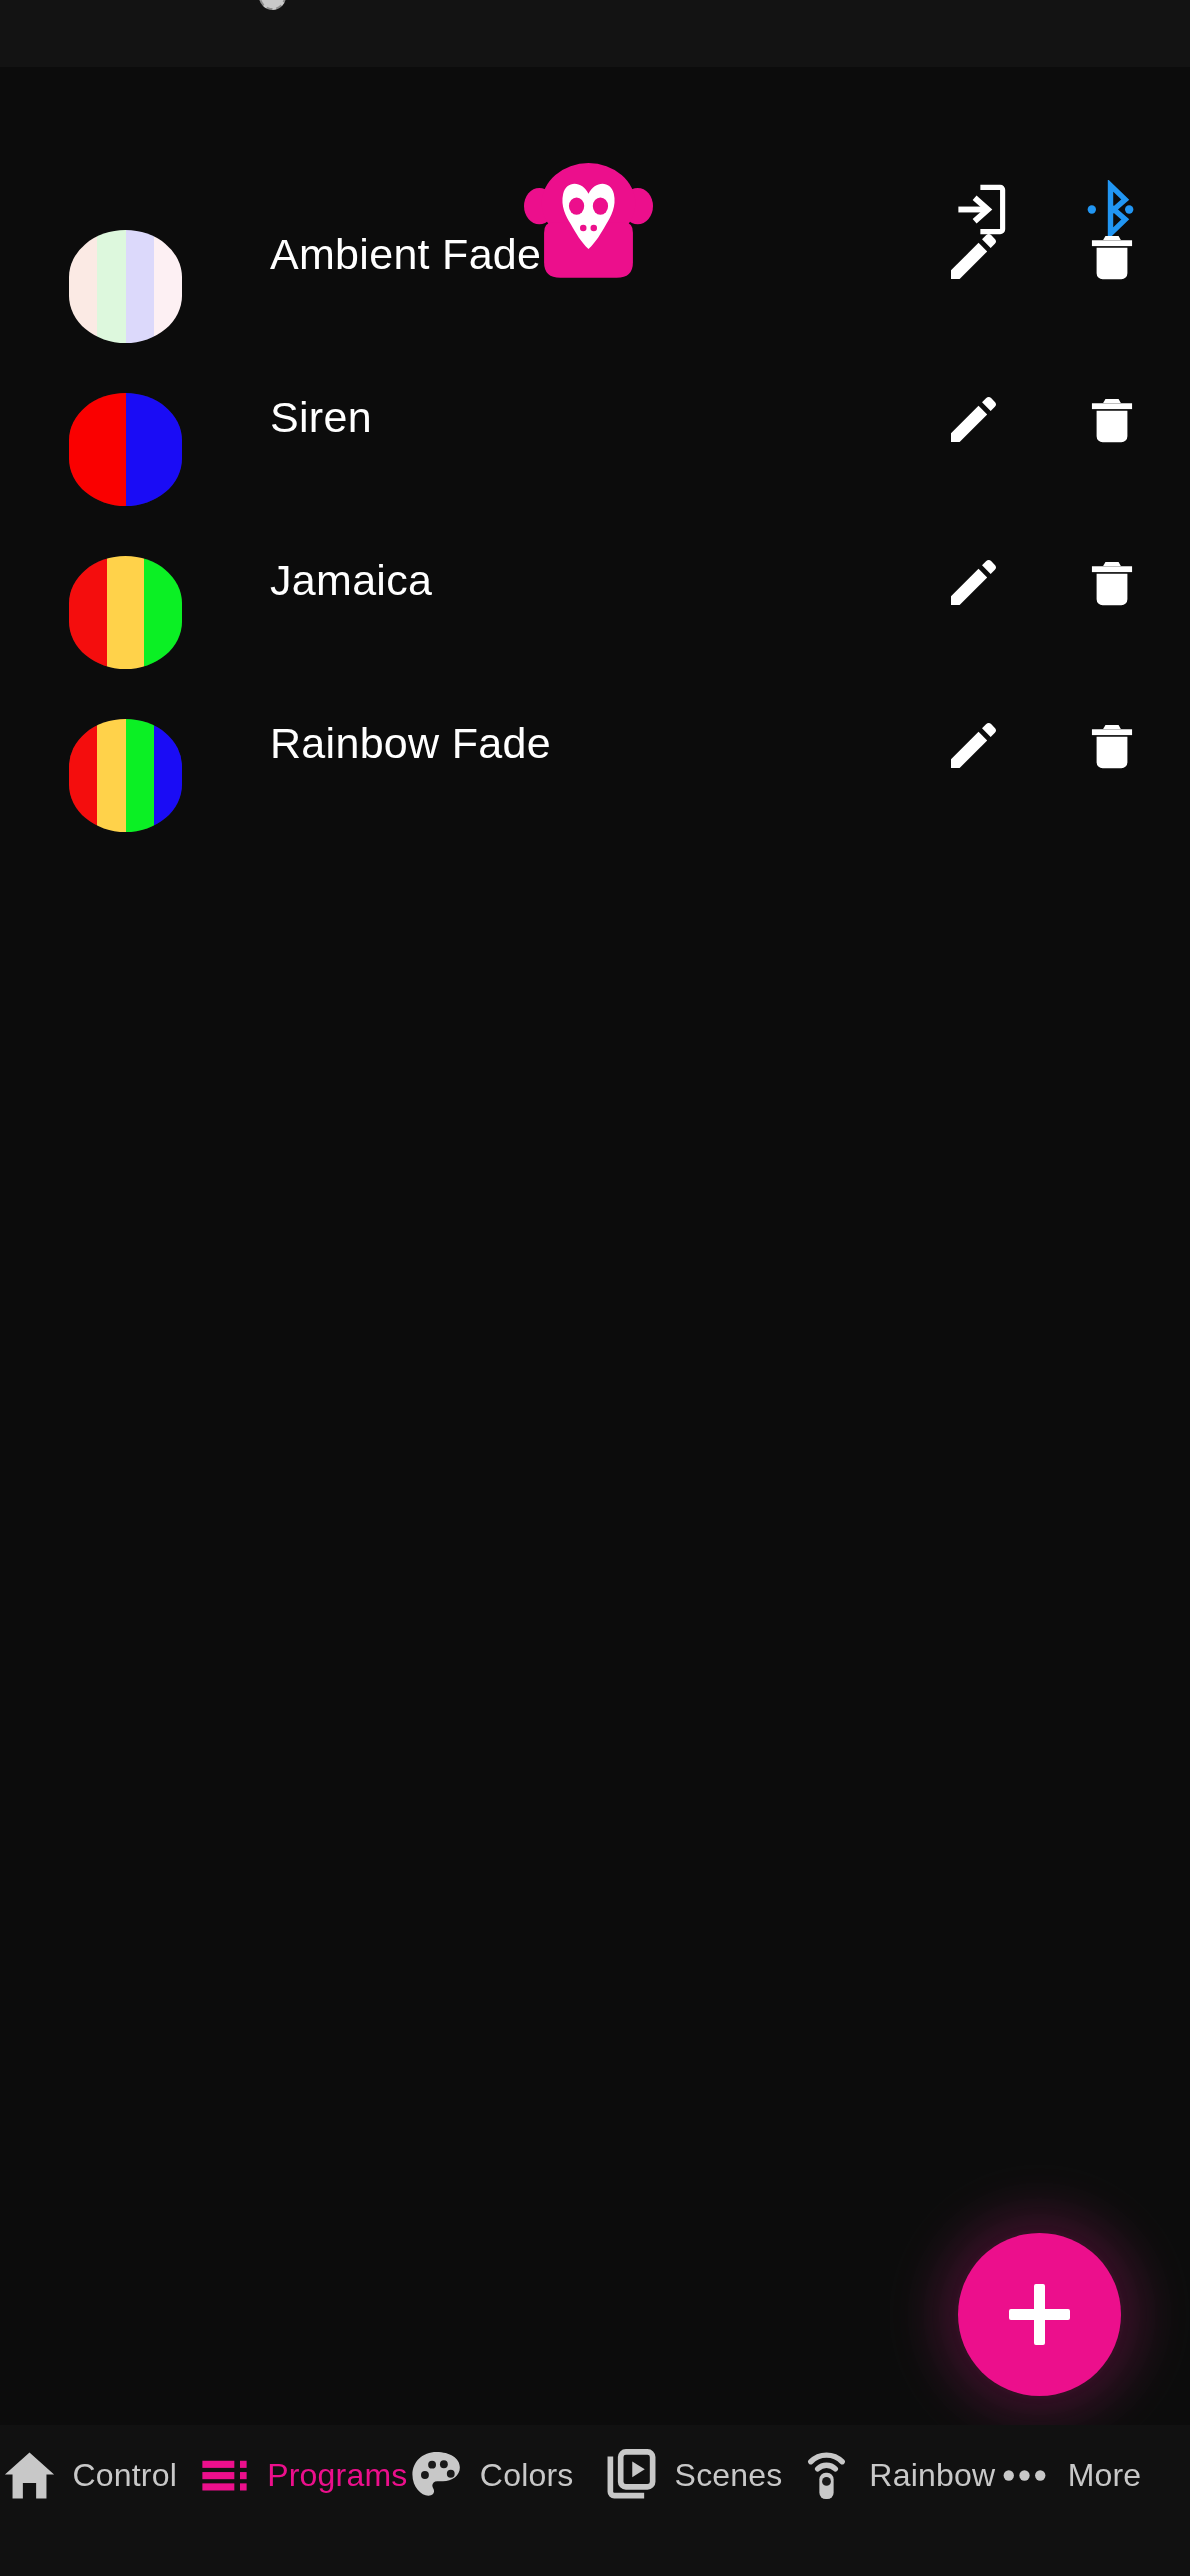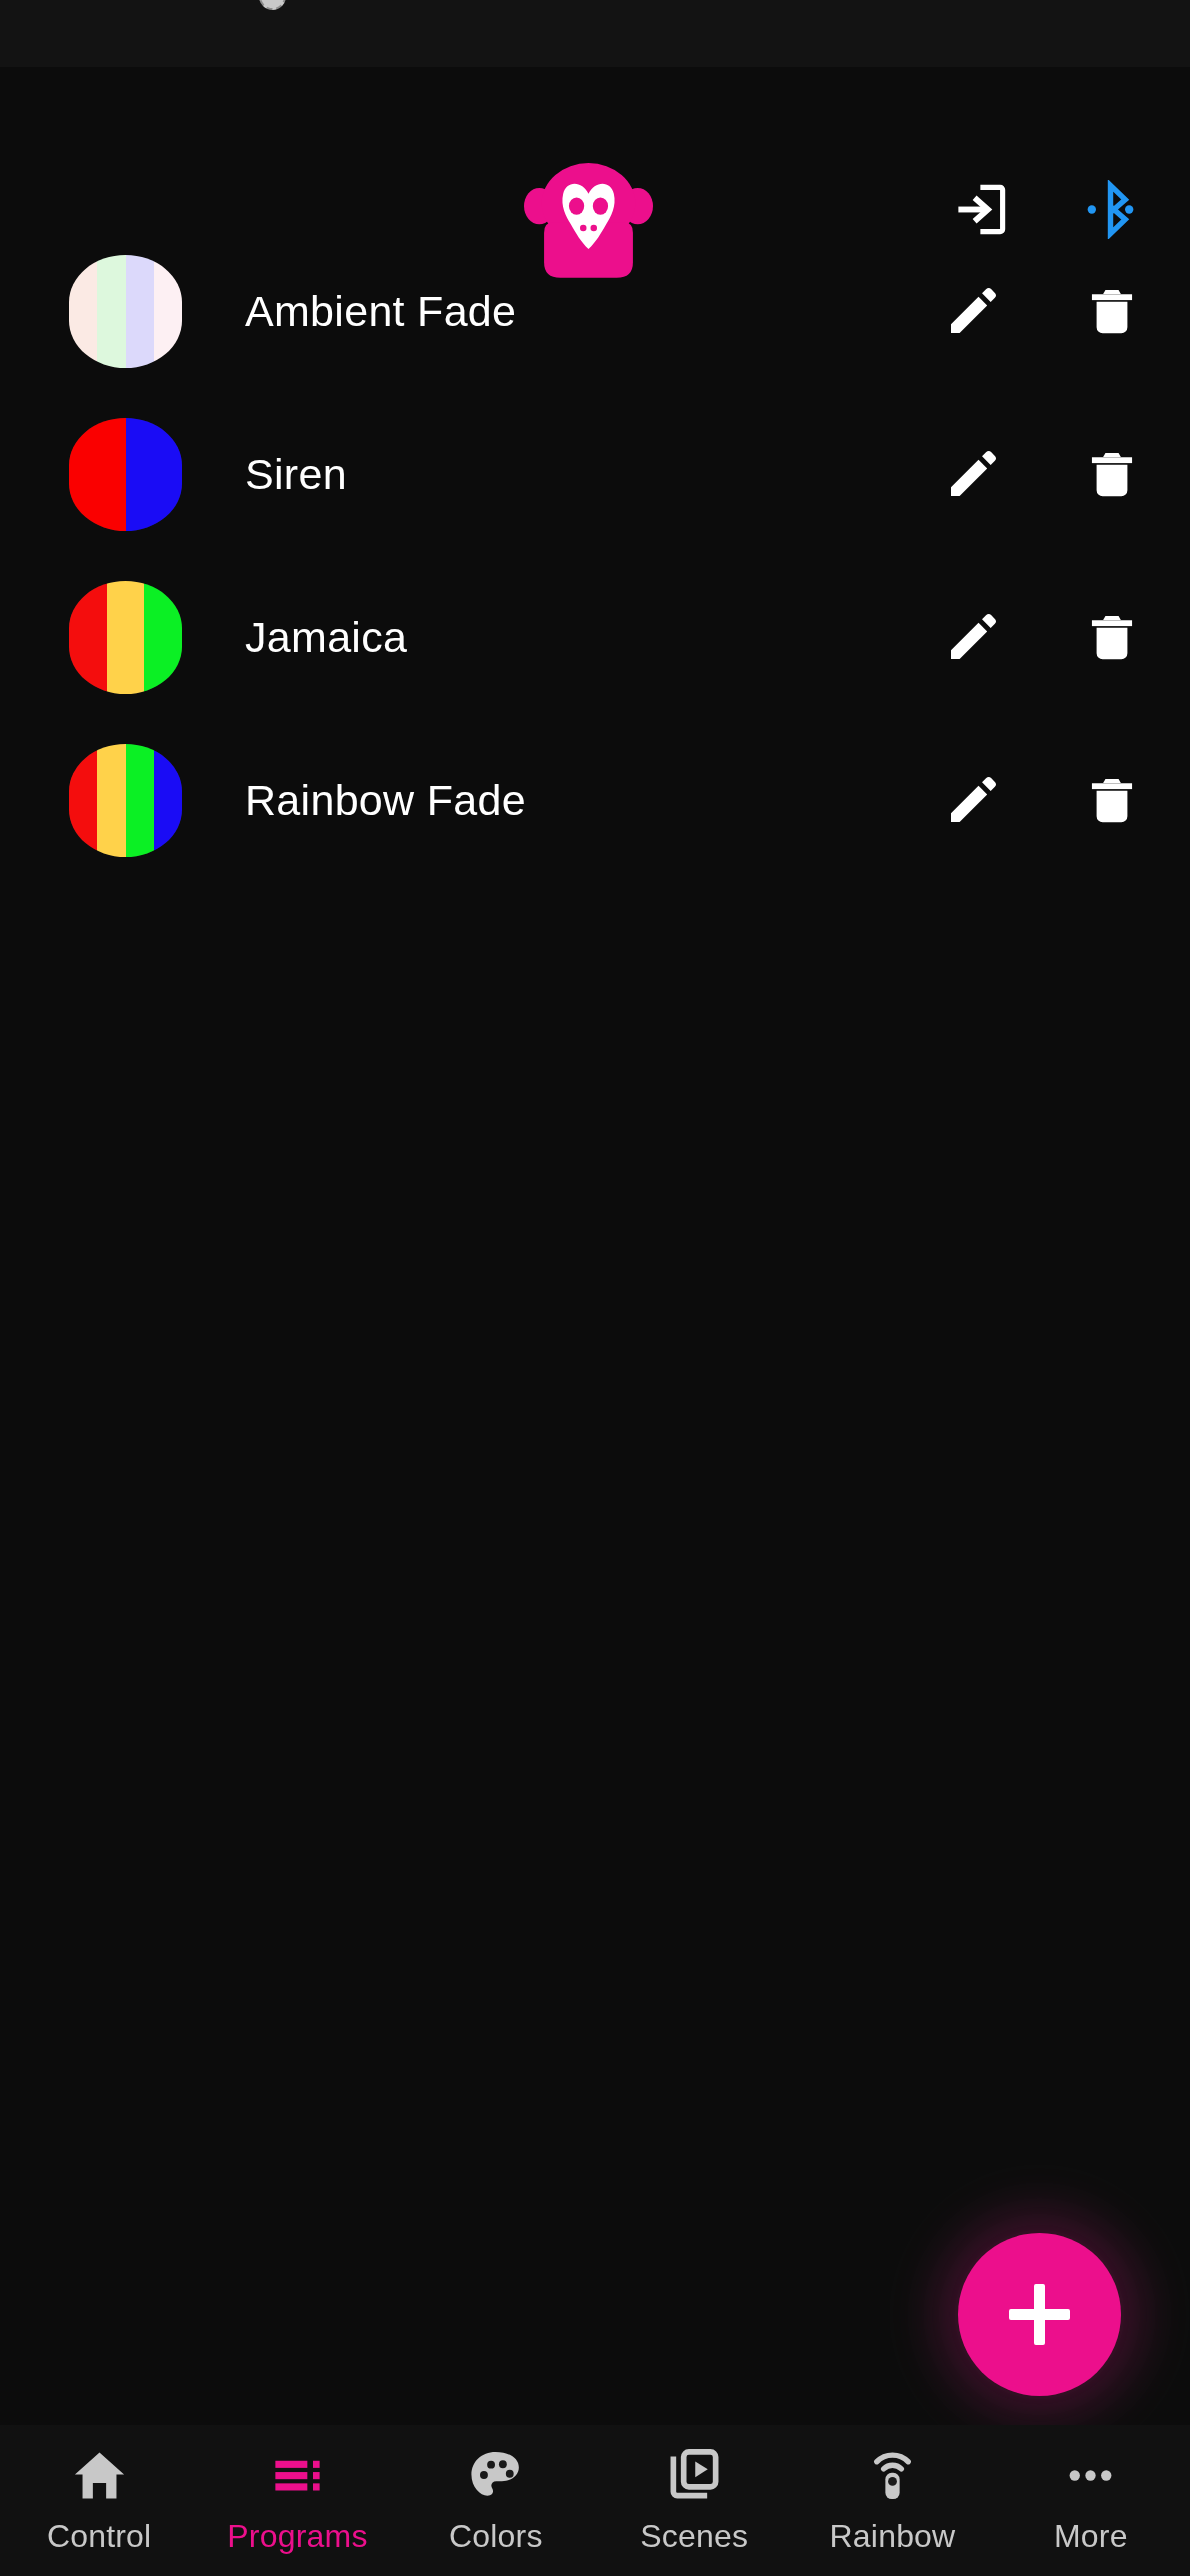--- a/index.html
+++ b/index.html
@@ -35,22 +35,23 @@
   .header-actions {
     position:absolute; right:50px; top:113px;
     display:flex; align-items:center; gap:71px;
   }
   .hicon { width:59px; height:59px; display:block; }
 
   
   .list { position:absolute; top:230px; left:0; width:1190px; }
   .row {
     position:relative; height:163px;
-    display:flex; align-items:center;
+    display:flex; align-items:flex-start;
     padding:0 50px 0 69px;
+    gap:25px;
   }
   .swatch {
     width:113px; height:113px;
     border-radius:50% / 42%;
     overflow:hidden; display:flex; flex-shrink:0;
     background:#222;
   }
   .swatch > i { display:block; height:100%; flex:1 1 0; }
   .row-label {
     margin-left:63px;
@@ -78,21 +79,21 @@
   .fab .plus-v { width:10.5px; height:61px; }
 
   
   .bottomnav {
     position:absolute; left:0; bottom:0; width:1190px; height:151px;
     background:#111111;
     display:flex; align-items:flex-start; justify-content:space-around;
     padding-top:21px;
   }
   .navitem {
-    flex:1 1 0; display:flex; flex-direction:column;
+    flex:1 1 0; display:flex; flex-direction:row;
     align-items:center; gap:13.4px; cursor:pointer;
   }
   .navicon { width:59px; height:59px; display:block; }
   .navlabel { font-size:32px; color:#c8c8c8; letter-spacing:0.2px; }
   .navitem.active .navlabel { color:#ec0f8c; }
 </style>
 </head>
 <body>
 
 <div id="app">

